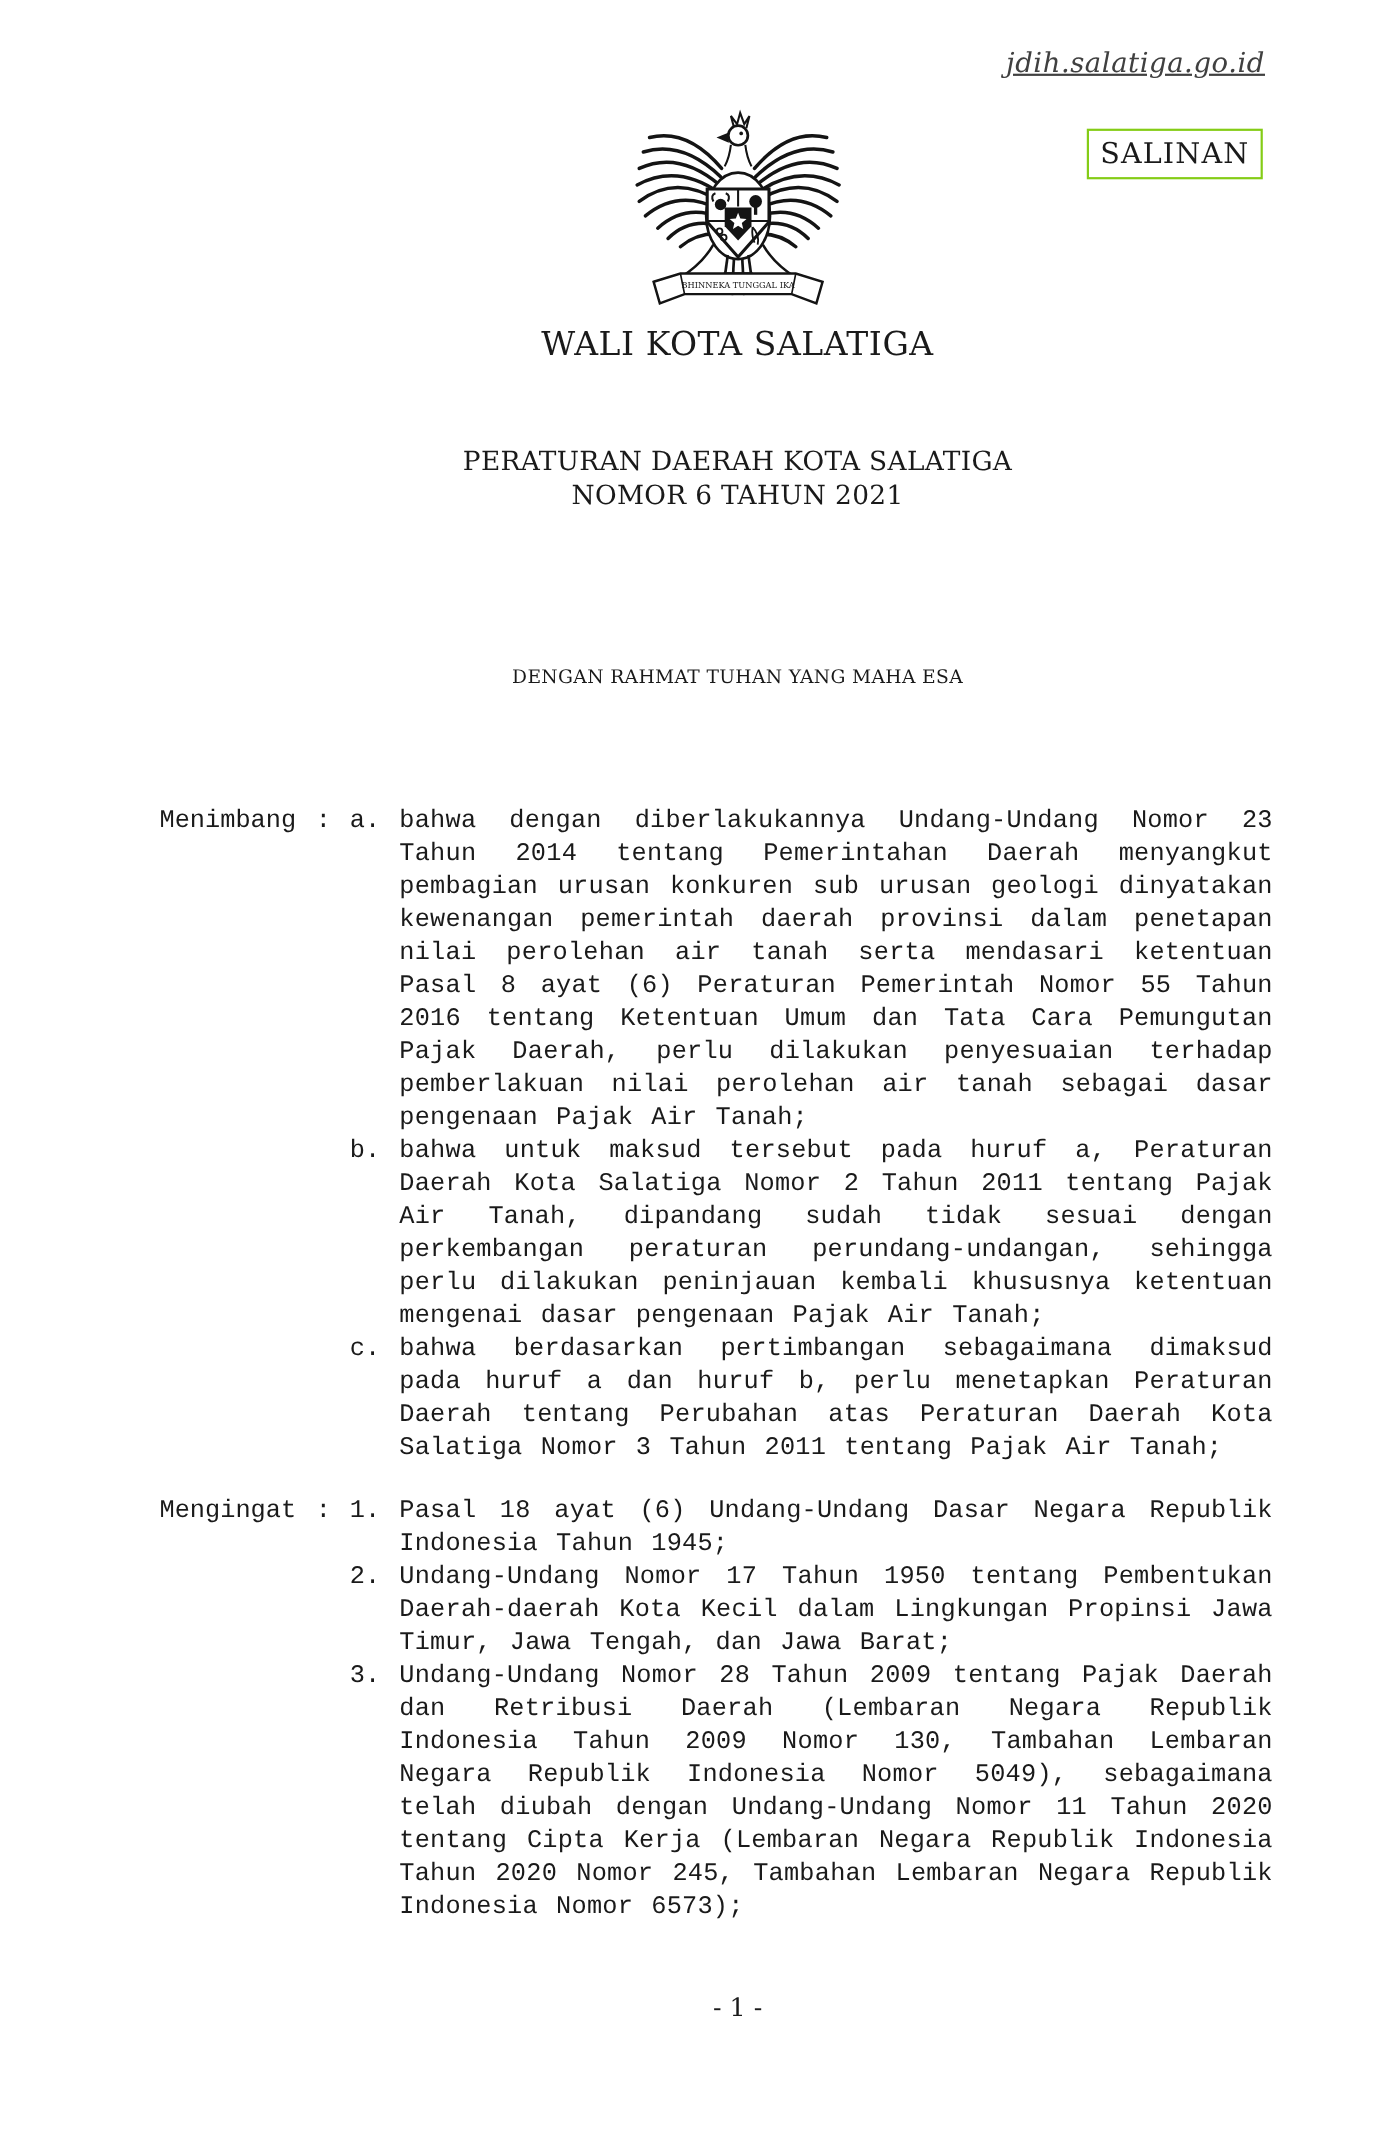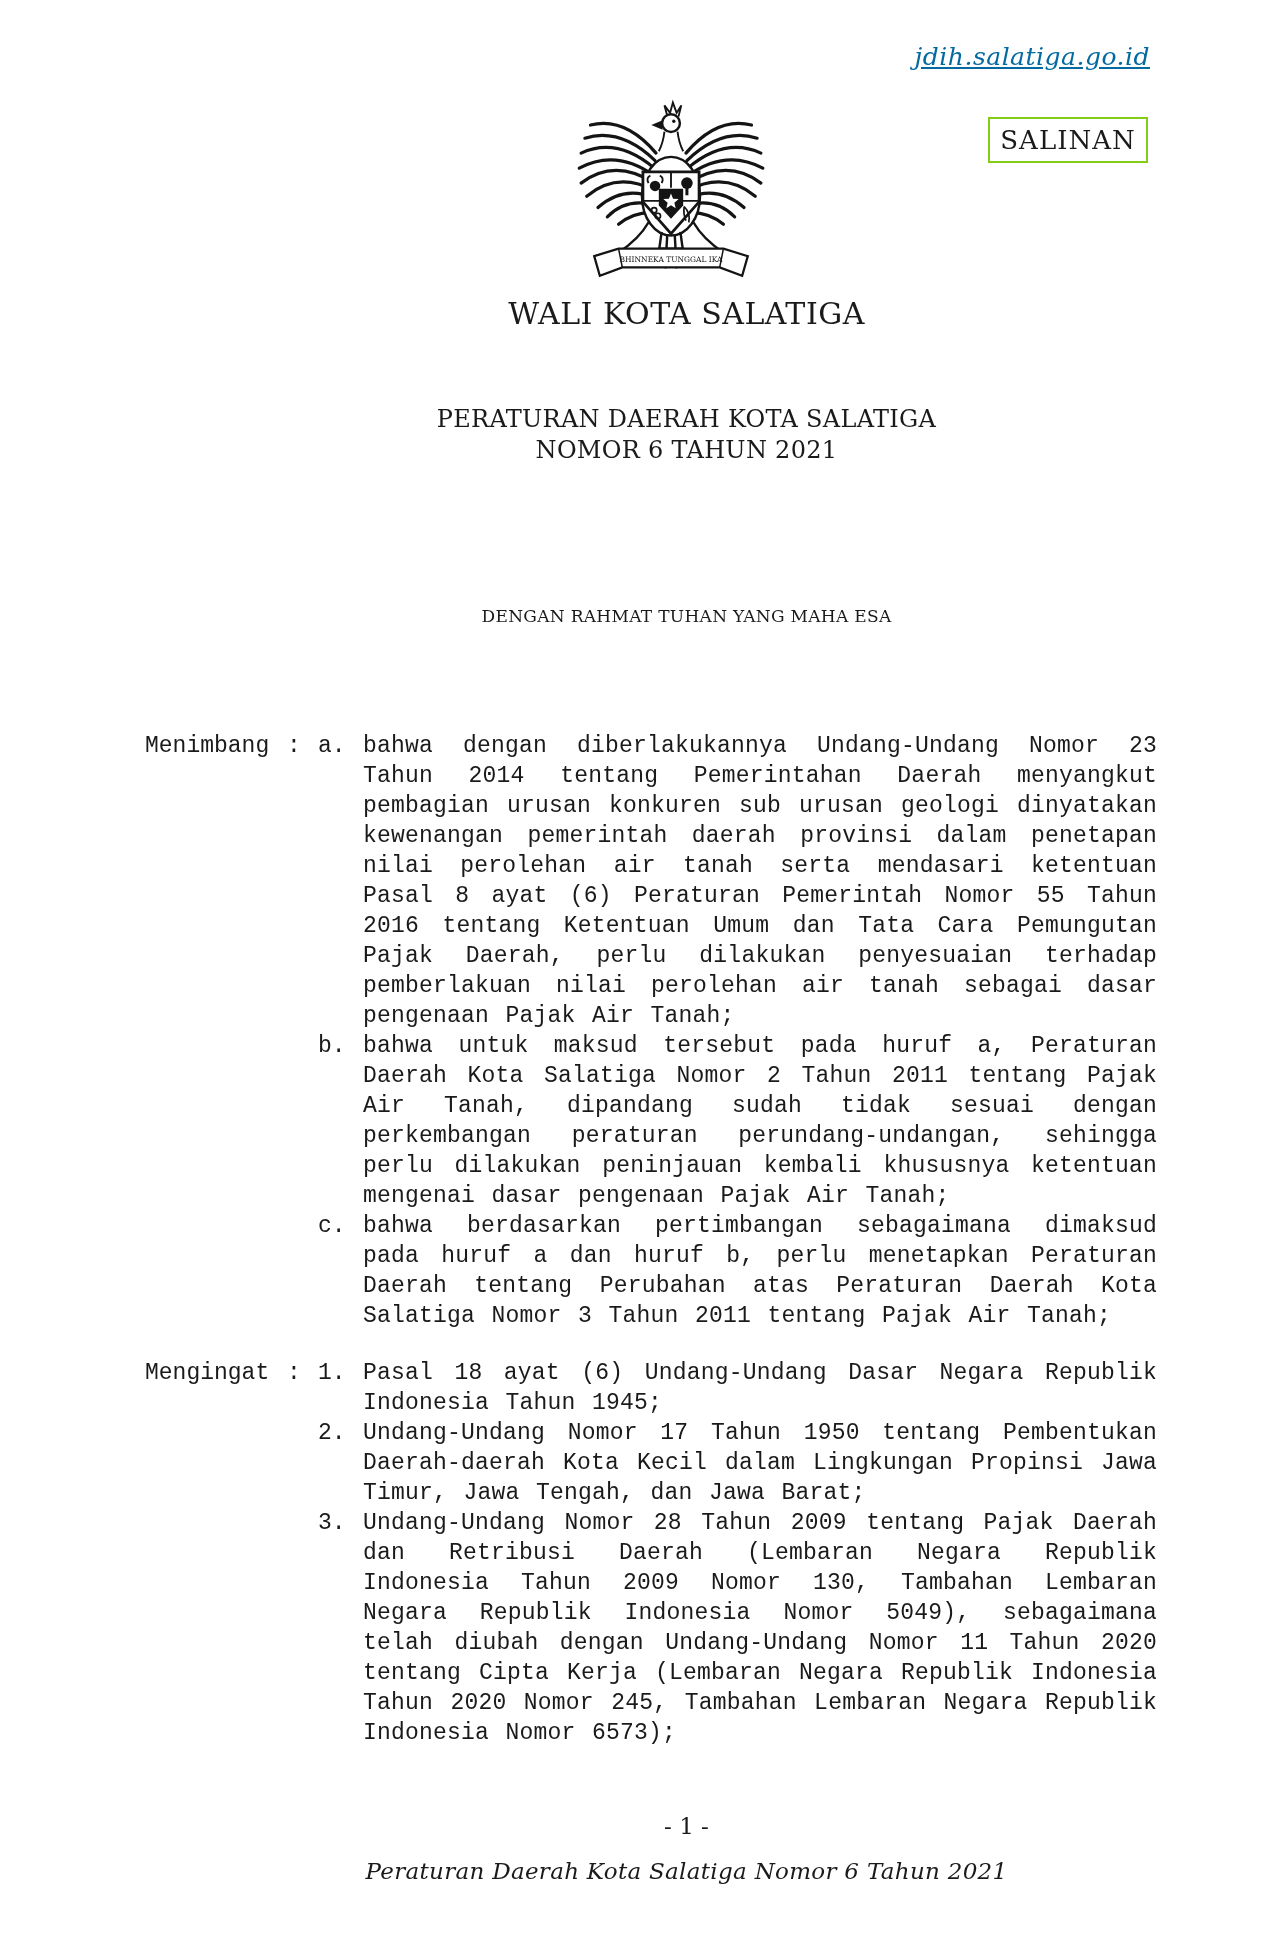--- a/index.html
+++ b/index.html
@@ -10,40 +10,40 @@
     background:#ffffff;
     color:#1a1a1a;
     font-family:"DejaVu Serif","Liberation Serif",serif;
     overflow:hidden;
   }
   
   .watermark{
     position:absolute;top:42px;right:120px;
     font-style:italic;
     font-size:25px;
-    color:#0369a1;
+    color:#404040;
     text-decoration:underline;
     letter-spacing:0.5px;
   }
   
   .stamp{
     position:absolute;left:988px;top:117px;
     width:156px;height:42px;
     border:2px solid #84cc16;
     display:flex;align-items:center;justify-content:center;
     font-size:26px;letter-spacing:1px;
   }
   
   .emblem{
     position:absolute;left:568px;top:86px;
     width:206px;height:212px;
   }
   
   .center-block{
-    position:absolute;left:184px;width:1005px;
+    position:absolute;left:168px;width:1005px;
     text-align:center;
   }
   .hblock{top:294px;font-size:30px;line-height:39px;letter-spacing:0.5px;}
   .numblock{top:404px;font-size:24px;line-height:31px;letter-spacing:0.3px;}
   .tentangblock{top:495px;font-size:24px;line-height:31px;letter-spacing:0.3px;}
   .rahmatblock{top:606px;font-size:17px;letter-spacing:0.3px;}
   .officeblock{top:671px;font-size:24px;letter-spacing:0.3px;}
   
   .preamble{
     position:absolute;left:145px;width:1012px;
@@ -198,15 +198,14 @@
         </div>
         <div class="pitem">
           <div class="pmarker">3.</div>
           <div class="ptext">Undang-Undang Nomor 28 Tahun 2009 tentang Pajak Daerah dan Retribusi Daerah (Lembaran Negara Republik Indonesia Tahun 2009 Nomor 130, Tambahan Lembaran Negara Republik Indonesia Nomor 5049), sebagaimana telah diubah dengan Undang-Undang Nomor 11 Tahun 2020 tentang Cipta Kerja (Lembaran Negara Republik Indonesia Tahun 2020 Nomor 245, Tambahan Lembaran Negara Republik Indonesia Nomor 6573);</div>
         </div>
       </div>
     </div>
   </div>
 
   <div class="center-block pagenum">- 1 -</div>
-  <div class="center-block footnote">Peraturan Daerah Kota Salatiga Nomor 6 Tahun 2021</div>
 
 </div>
 
 </body></html>

